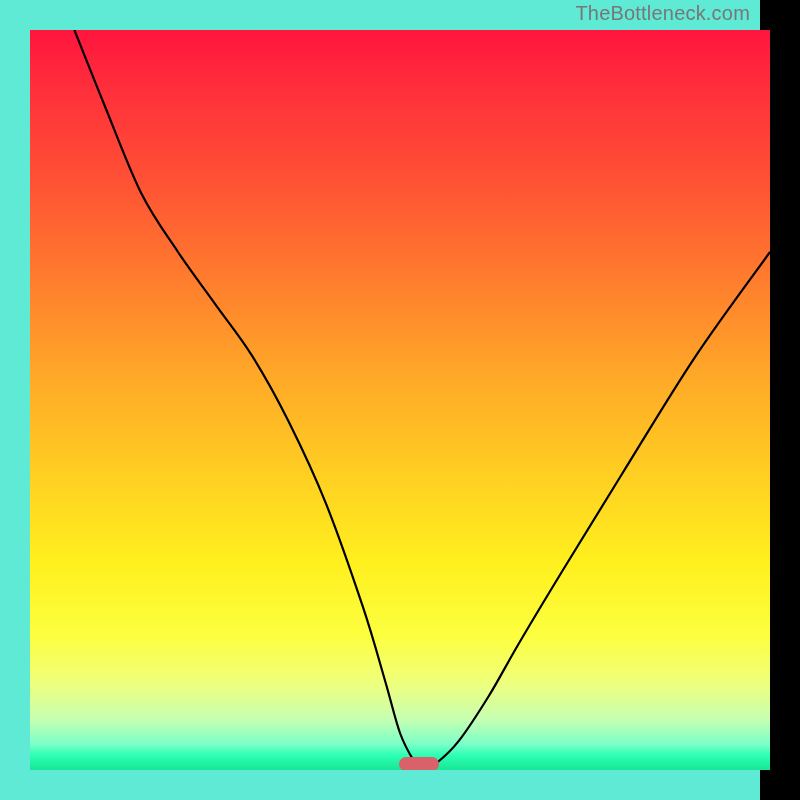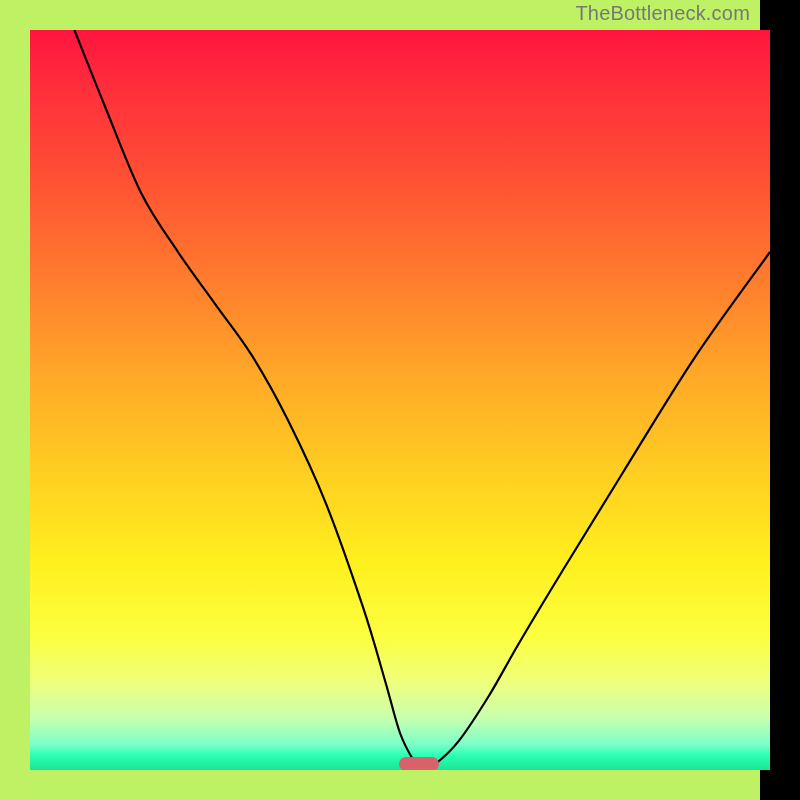--- a/index.html
+++ b/index.html
@@ -10,21 +10,21 @@
     background: #000;
     overflow: hidden;
     font-family: Arial, Helvetica, sans-serif;
   }
   .frame {
     position: absolute;
     top: 0;
     left: 0;
     width: 760px;
     height: 800px;
-    background: #bef264;
+    background: #5eead4;
   }
   .watermark {
     position: absolute;
     top: 2px;
     right: 10px;
     color: #777;
     font-size: 20px;
     font-weight: 400;
     letter-spacing: 0.2px;
     z-index: 5;

